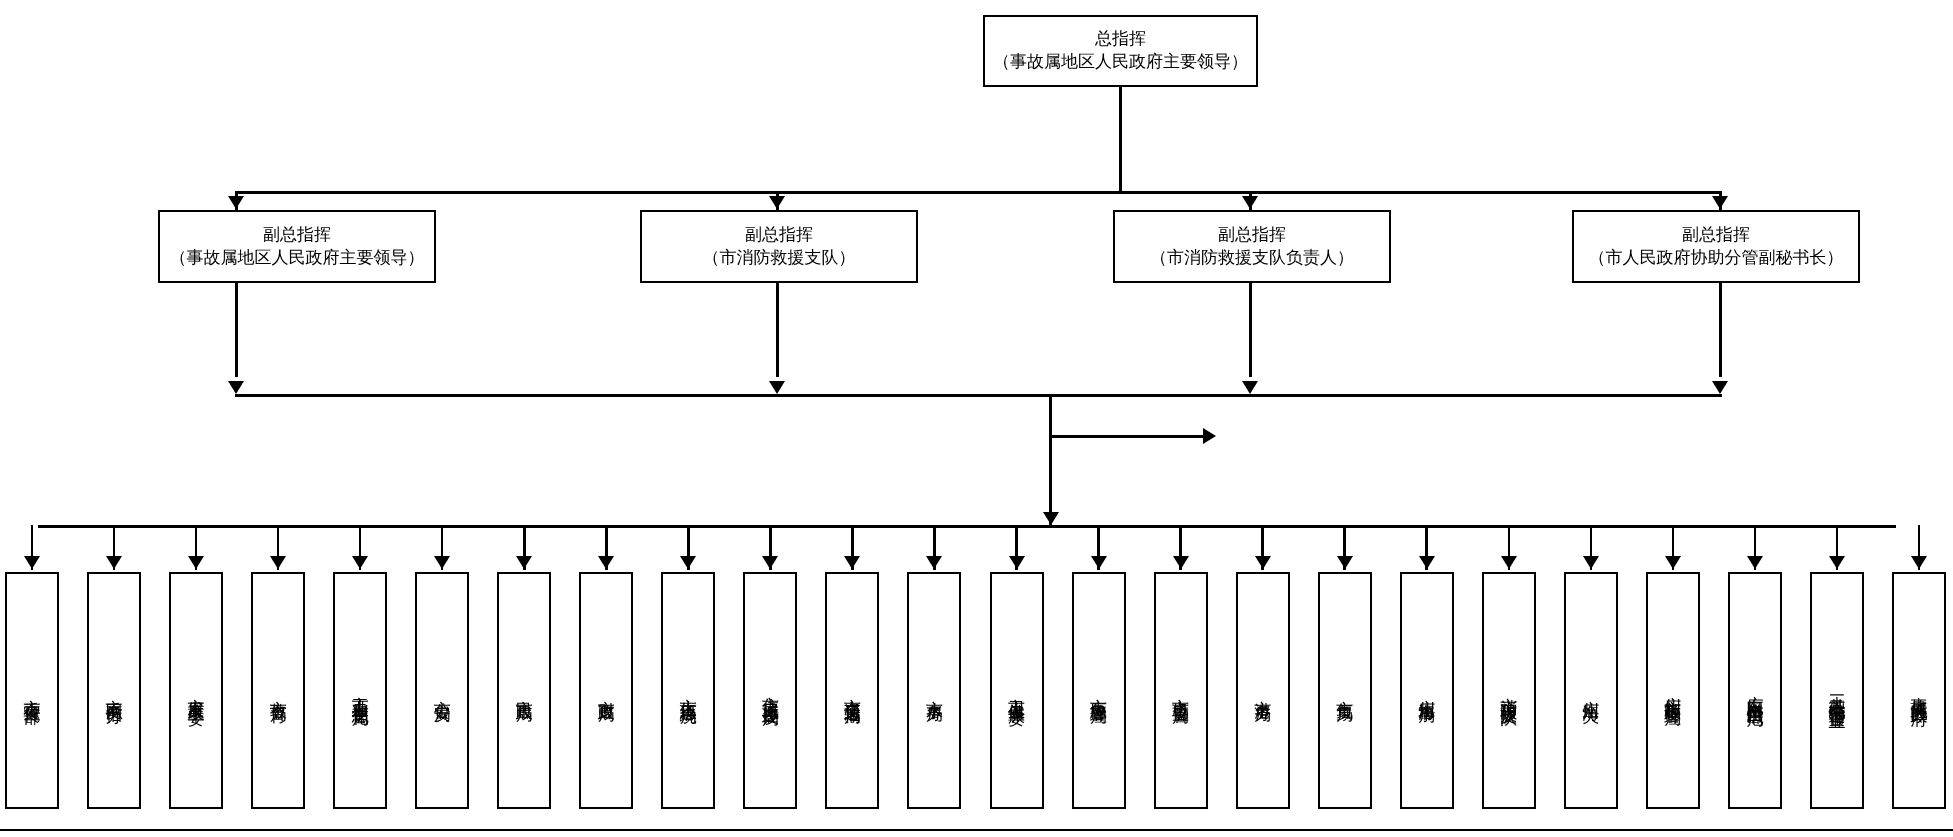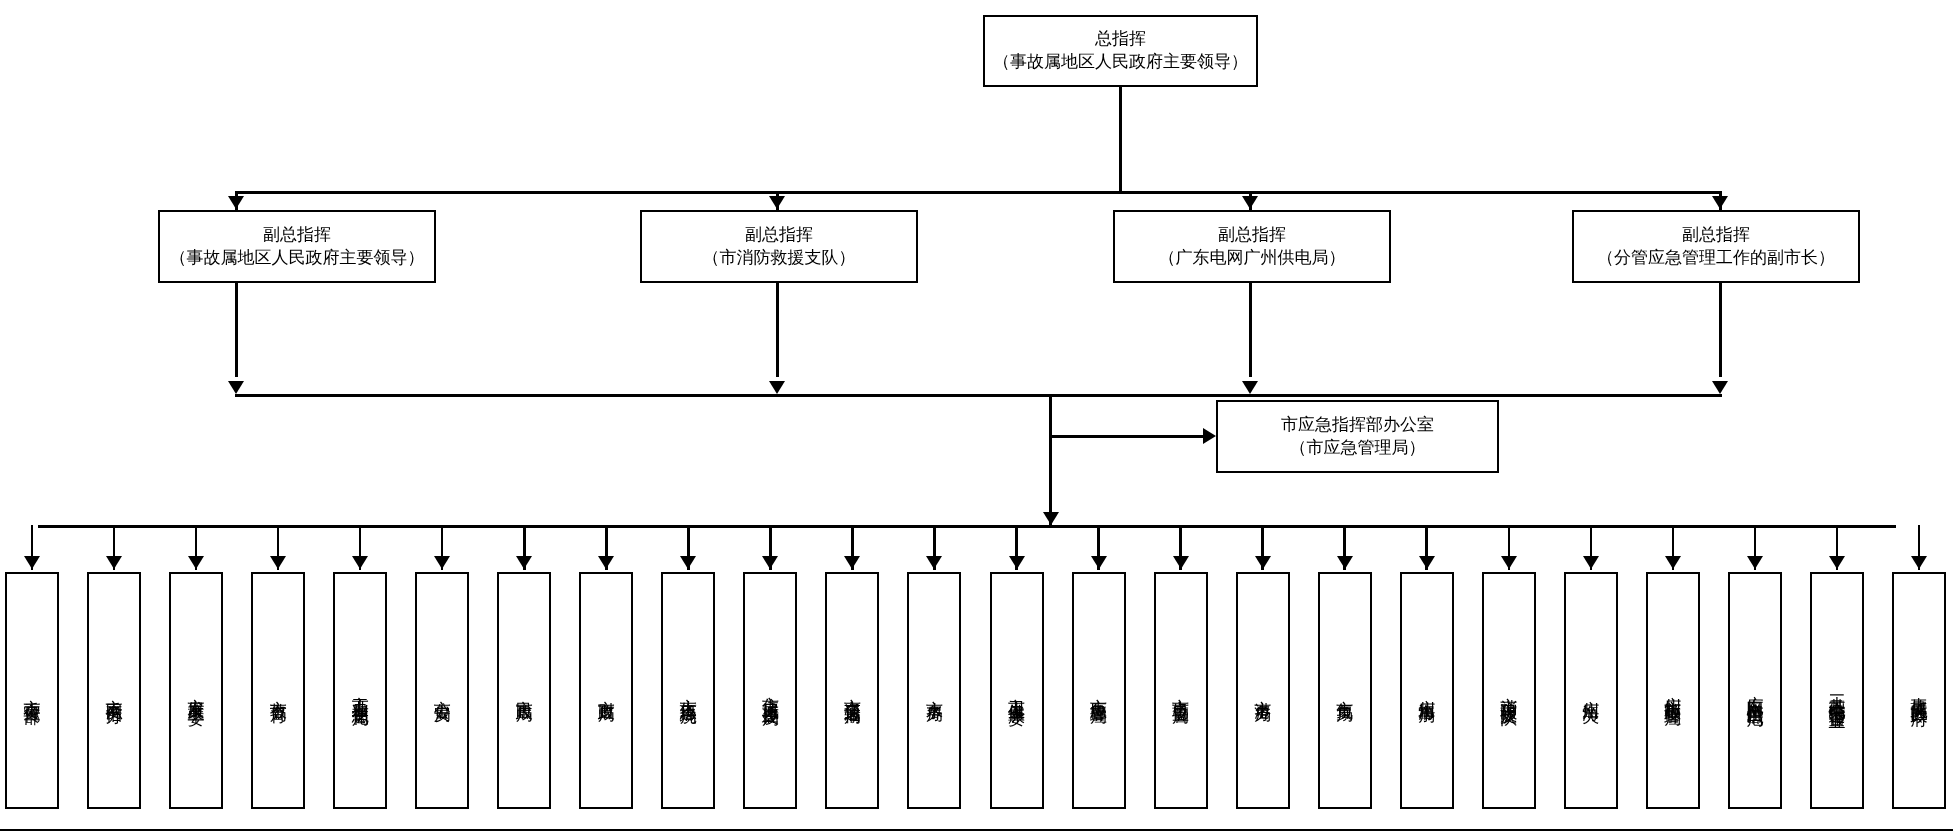--- a/index.html
+++ b/index.html
@@ -133,43 +133,39 @@
   <div class="node deputy d1">
     <span class="line1">副总指挥</span>
     <span class="line2">（事故属地区人民政府主要领导）</span>
   </div>
   <div class="node deputy d2">
     <span class="line1">副总指挥</span>
     <span class="line2">（市消防救援支队）</span>
   </div>
   <div class="node deputy d3">
     <span class="line1">副总指挥</span>
-    <span class="line2">（广东电网广州供电局）</span>
+    <span class="line2">（市消防救援支队负责人）</span>
   </div>
   <div class="node deputy d4">
     <span class="line1">副总指挥</span>
-    <span class="line2">（分管应急管理工作的副市长）</span>
+    <span class="line2">（市人民政府协助分管副秘书长）</span>
   </div>
 
   <div class="arrow-down" style="left:228px; top:381px;"></div>
   <div class="arrow-down" style="left:769px; top:381px;"></div>
   <div class="arrow-down" style="left:1242px; top:381px;"></div>
   <div class="arrow-down" style="left:1712px; top:381px;"></div>
 
   <div class="hline" style="left:235px; top:394px; width:1487px;"></div>
 
   <div class="vline" style="left:1049px; top:394px; height:131px;"></div>
 
   <div class="hline" style="left:1049px; top:435px; width:154px;"></div>
   <div class="arrow-right" style="left:1203px; top:428px;"></div>
 
-  <div class="node office">
-    <span class="line1">市应急指挥部办公室</span>
-    <span class="line2">（市应急管理局）</span>
-  </div>
 
   <div class="arrow-down" style="left:1043px; top:512px;"></div>
 
   <div class="hline" style="left:38px; top:525px; width:1858px;"></div>
 
   <div id="member-layer">
       <div class="vline" style="left: 30.75px; top: 525px; height: 45px;"></div>
       <div class="arrow-down" style="left: 24px; top: 556px;"></div>
       <div class="member" style="left: 5px;">
         <span class="vtext">市委宣传部</span>

